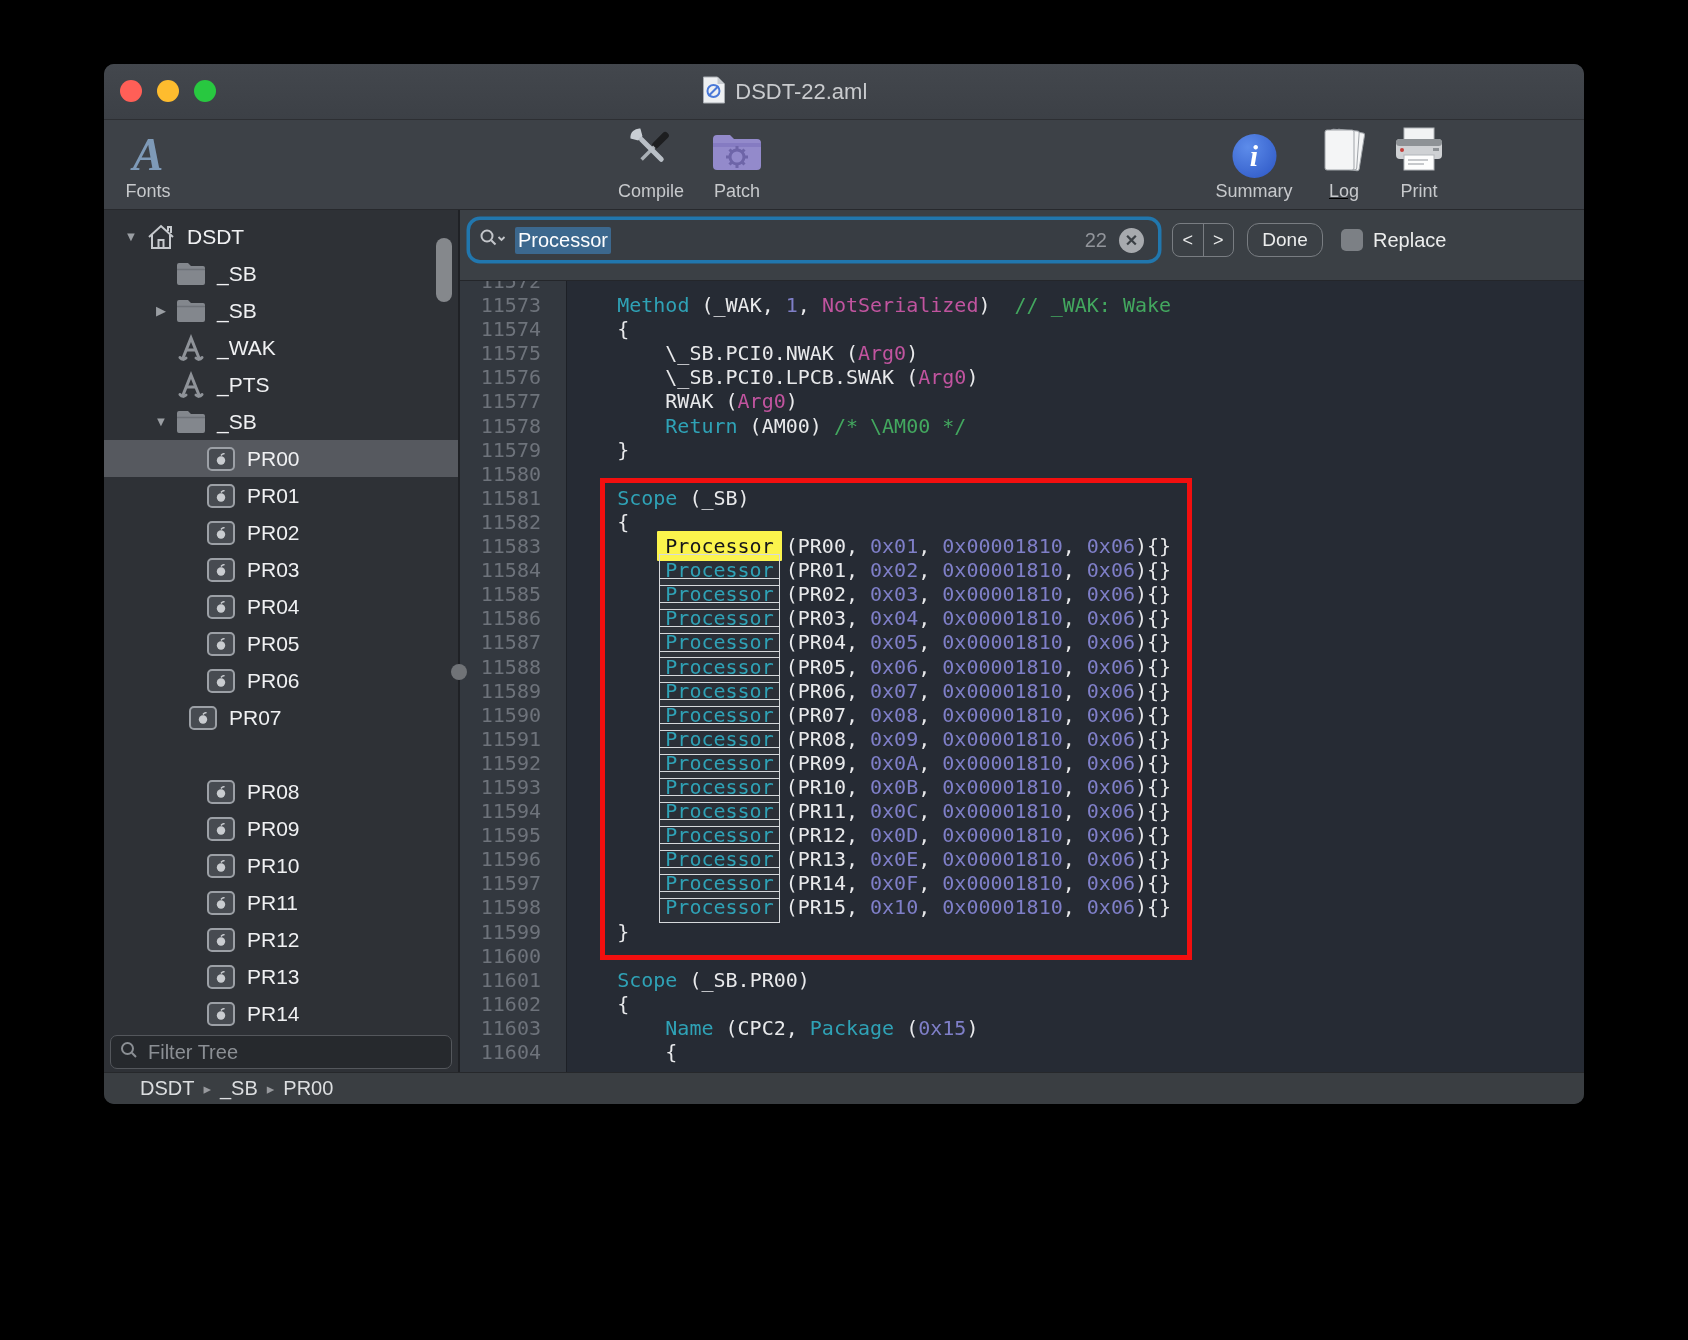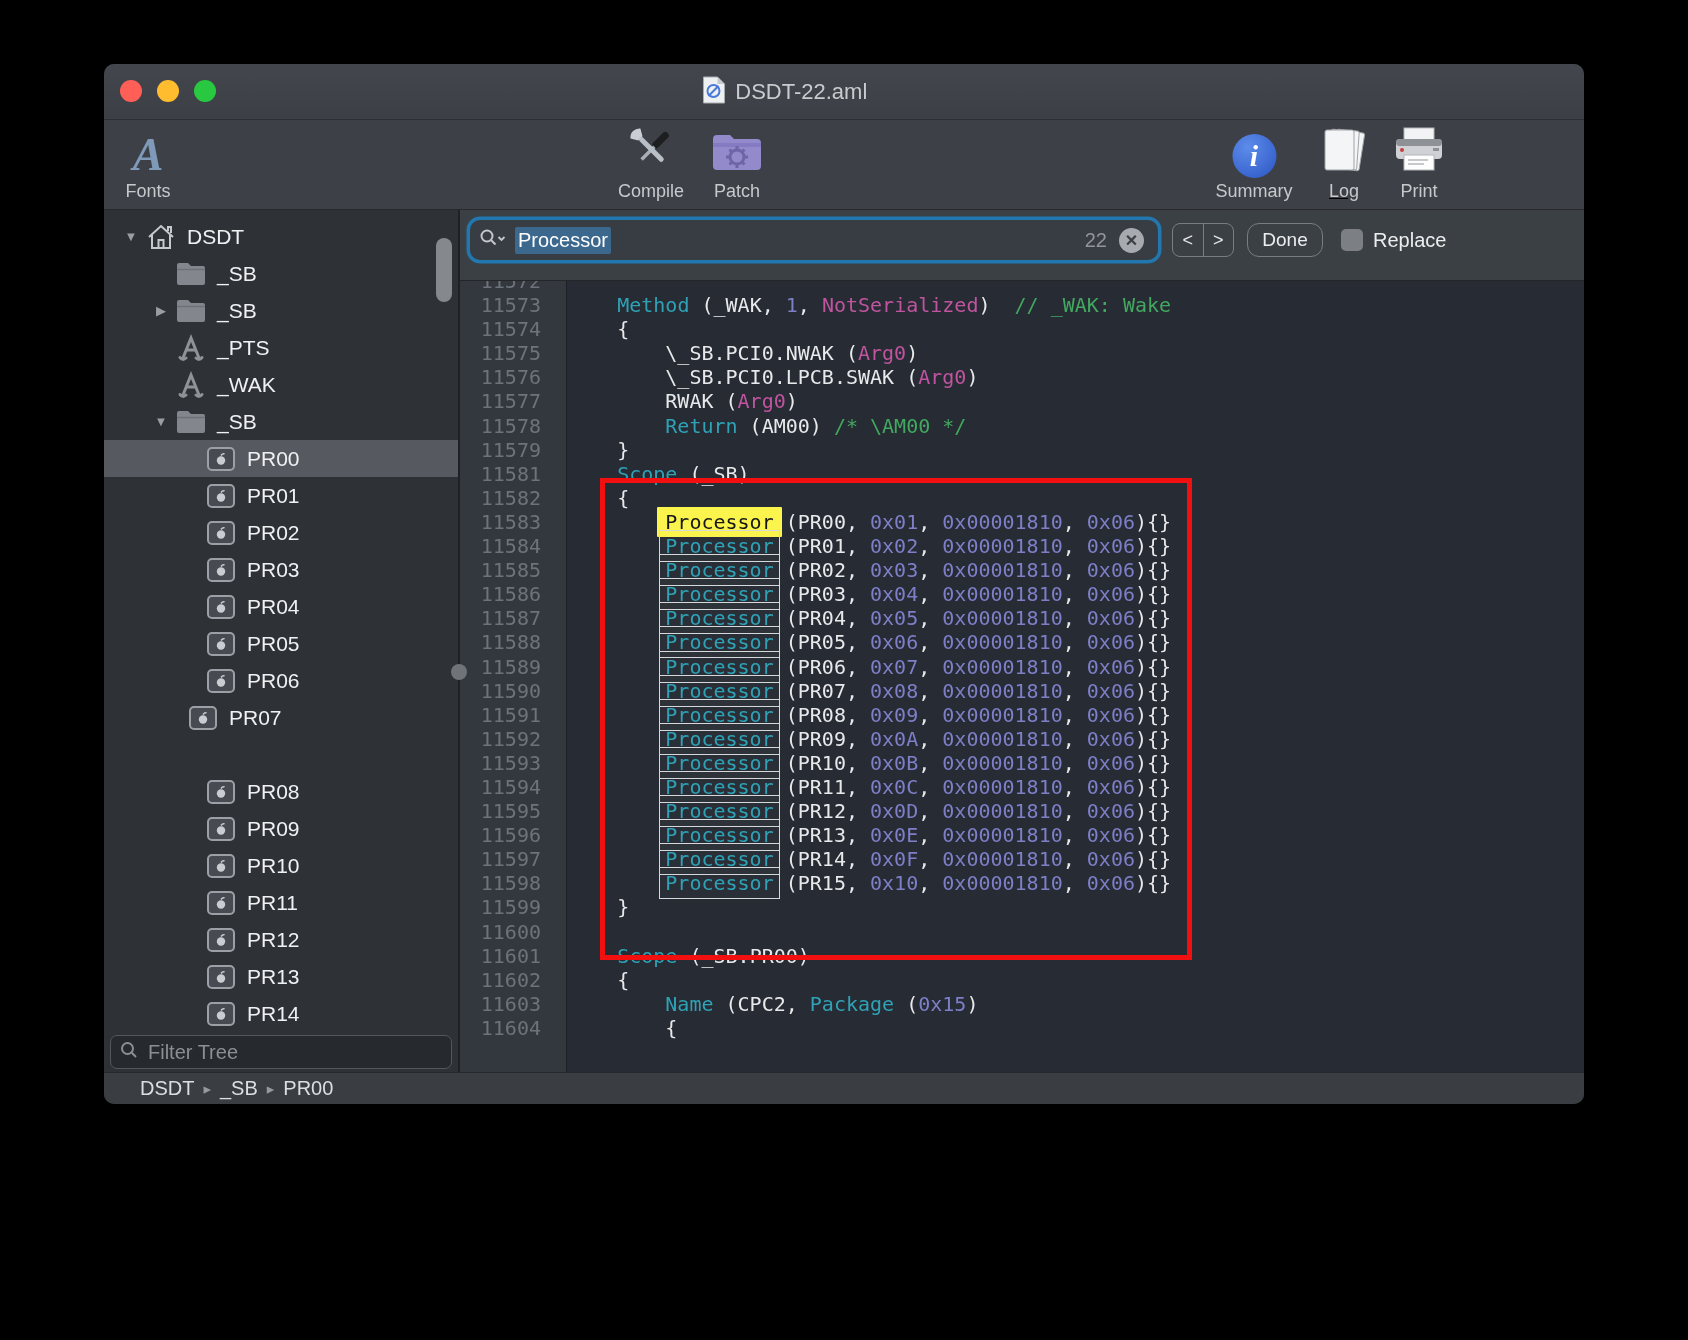--- a/index.html
+++ b/index.html
@@ -198,33 +198,33 @@
           <div class="tree-row" style="padding-left: 44px;">
             <span class="disc"></span>
             <span class="tree-icon">
               <svg width="28" height="28" viewBox="0 0 28 28" stroke="#8f9399" stroke-width="3" fill="none" stroke-linecap="round">
                 <path d="M6 24 L14 4 L22 24"></path>
                 <path d="M9.5 16 h9"></path>
                 <path d="M3 23.5 q3 3.5 6 .5"></path>
                 <path d="M19 24 q3 3 6-.5"></path>
               </svg>
             </span>
-            <span>_PTS</span>
+            <span>_WAK</span>
           </div>
           <div class="tree-row" style="padding-left: 44px;">
             <span class="disc"></span>
             <span class="tree-icon">
               <svg width="28" height="28" viewBox="0 0 28 28" stroke="#8f9399" stroke-width="3" fill="none" stroke-linecap="round">
                 <path d="M6 24 L14 4 L22 24"></path>
                 <path d="M9.5 16 h9"></path>
                 <path d="M3 23.5 q3 3.5 6 .5"></path>
                 <path d="M19 24 q3 3 6-.5"></path>
               </svg>
             </span>
-            <span>_WAK</span>
+            <span>_PTS</span>
           </div>
           <div class="tree-row" style="padding-left: 44px;">
             <span class="disc">▼</span>
             <span class="tree-icon">
               <svg width="32" height="26" viewBox="0 0 32 26">
                 <path d="M2 4 q0-2 2-2 h9 l3 3 h12 q2 0 2 2 v15 q0 2-2 2 H4 q-2 0-2-2 z" fill="#83878d"></path>
                 <path d="M2 8.5 h28" stroke="#6e7278" stroke-width="1.5"></path>
               </svg>
             </span>
             <span>_SB</span>
@@ -473,20 +473,24 @@
             </div>
             <div class="code-line">
               <span class="line-num">11578</span>
               <span class="line-code"><span class="tk-p">        </span><span class="tk-k">Return</span><span class="tk-p"> (AM00) </span><span class="tk-c">/* \AM00 */</span></span>
             </div>
             <div class="code-line">
               <span class="line-num">11579</span>
               <span class="line-code"><span class="tk-p">    }</span></span>
             </div>
             <div class="code-line">
+              <span class="line-num">11580</span>
+              <span class="line-code"></span>
+            </div>
+            <div class="code-line">
               <span class="line-num">11581</span>
               <span class="line-code"><span class="tk-p">    </span><span class="tk-k">Scope</span><span class="tk-p"> (_SB)</span></span>
             </div>
             <div class="code-line">
               <span class="line-num">11582</span>
               <span class="line-code"><span class="tk-p">    {</span></span>
             </div>
             <div class="code-line">
               <span class="line-num">11583</span>
               <span class="line-code"><span class="tk-p">        </span><span class="tk-h">Processor</span><span class="tk-p"> (PR00, </span><span class="tk-n">0x01</span><span class="tk-p">, </span><span class="tk-n">0x00001810</span><span class="tk-p">, </span><span class="tk-n">0x06</span><span class="tk-p">){}</span></span>

